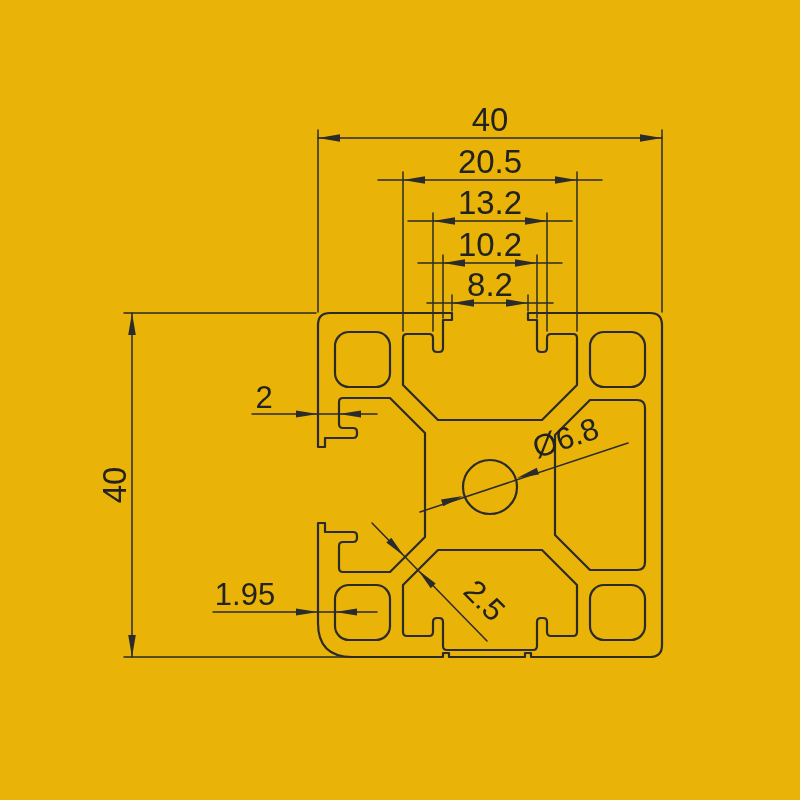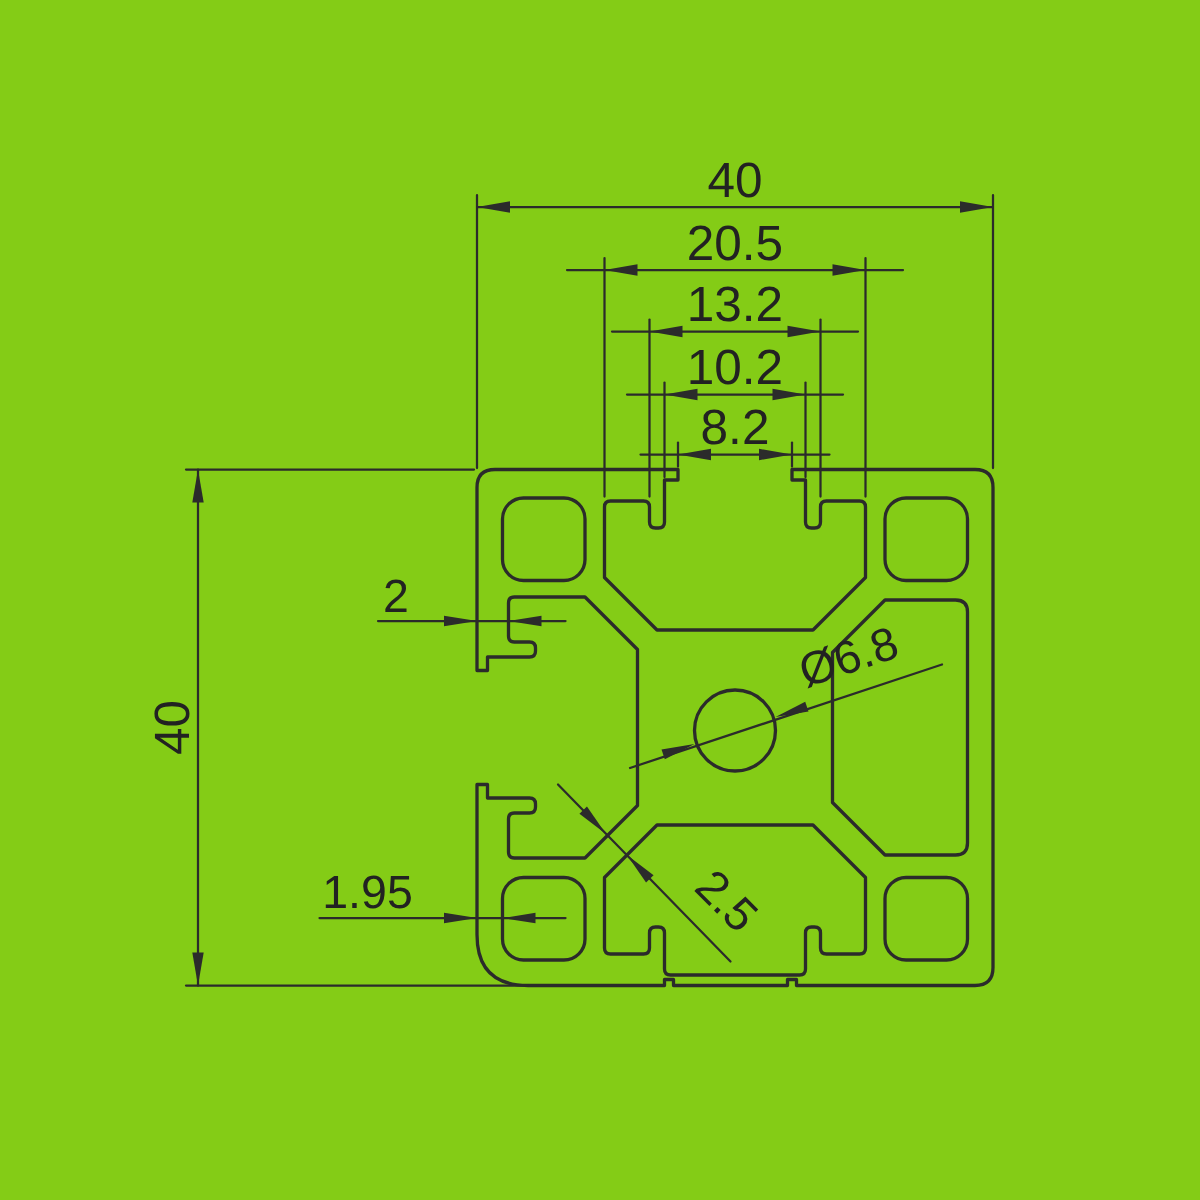--- a/index.html
+++ b/index.html
@@ -1,16 +1,16 @@
 <!DOCTYPE html>
 <html><head>
 <meta charset="utf-8">
 <style>
   html,body{margin:0;padding:0;background:#ffffff;}
-  .stage{position:relative;width:800px;height:800px;background:#84cc16;overflow:hidden;
+  .stage{position:relative;width:800px;height:800px;background:#eab308;overflow:hidden;
          font-family:"Liberation Sans", sans-serif;text-align:right;}
   svg{position:absolute;left:0;top:0;}
   .outline{fill:none;stroke:#2b2b2b;stroke-width:2.2;stroke-linejoin:round;stroke-linecap:round;}
   .dimline{fill:none;stroke:#2b2b2b;stroke-width:1.5;stroke-linecap:round;}
   .arrow{fill:#2b2b2b;stroke:none;}
   .dim-text{fill:#222222;font-family:"Liberation Sans", sans-serif;font-weight:400;}
   .t33{font-size:33px;}
   .t31{font-size:31px;}
 </style>
 </head>

